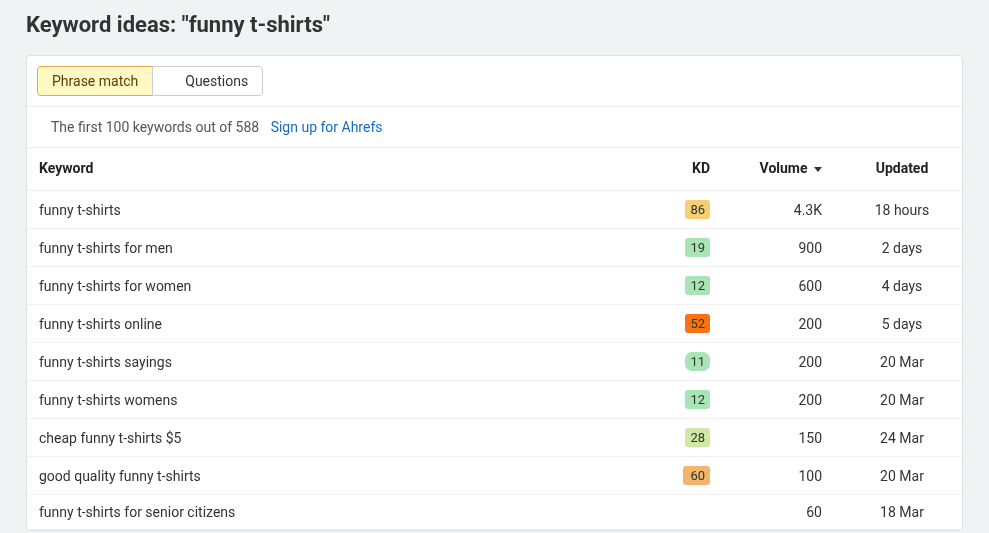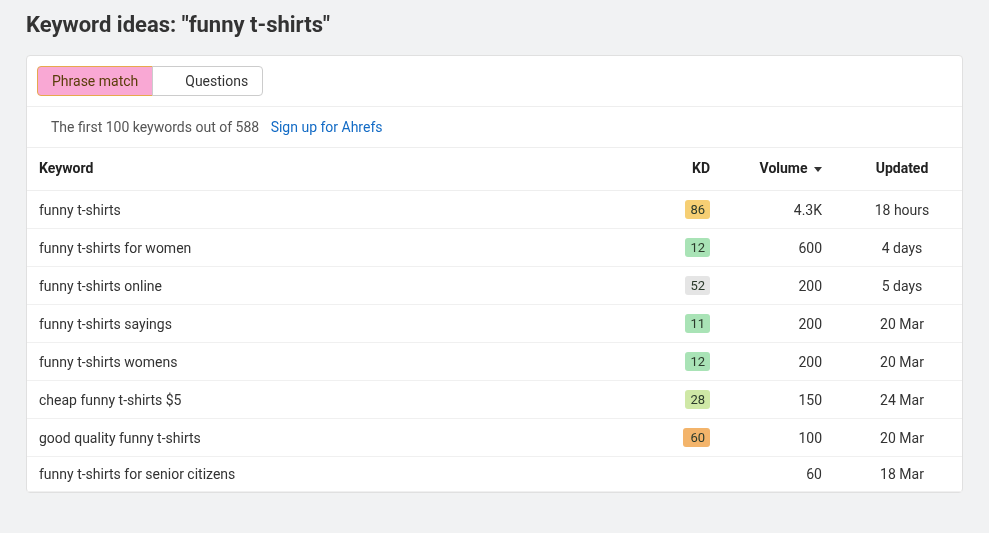--- a/index.html
+++ b/index.html
@@ -33,21 +33,21 @@
     border: 1px solid #ccc;
     padding: 6px 14px;
     font-size: 14px;
     background: #fff;
     cursor: pointer;
     margin-left: -1px;
   }
   .tab:first-child { border-radius: 4px 0 0 4px; margin-left: 0; }
   .tab:last-child { border-radius: 0 4px 4px 0; padding-left: 32px; }
   .tab.active {
-    background: #f9a8d4;
+    background: #fef9c3;
     border-color: #e6a94d;
     color: #5a3d0a;
   }
   .infobar {
     padding: 12px 24px;
     border-top: 1px solid #eee;
     border-bottom: 1px solid #eee;
     margin-top: 10px;
     color: #555;
   }
@@ -128,34 +128,40 @@
         </tr>
       </thead>
       <tbody>
           <tr>
             <td class="col-keyword">funny t-shirts</td>
             <td class="col-kd"><span class="kd-badge" style="background: rgb(246, 207, 116);">86</span></td>
             <td class="col-vol">4.3K</td>
             <td class="col-updated">18 hours</td>
           </tr>
           <tr>
+            <td class="col-keyword">funny t-shirts for men</td>
+            <td class="col-kd"><span class="kd-badge" style="background: rgb(169, 227, 182);">19</span></td>
+            <td class="col-vol">900</td>
+            <td class="col-updated">2 days</td>
+          </tr>
+          <tr>
             <td class="col-keyword">funny t-shirts for women</td>
             <td class="col-kd"><span class="kd-badge" style="background: rgb(169, 227, 182);">12</span></td>
             <td class="col-vol">600</td>
             <td class="col-updated">4 days</td>
           </tr>
           <tr>
             <td class="col-keyword">funny t-shirts online</td>
-            <td class="col-kd"><span class="kd-badge" style="background: #e5e5e5;">52</span></td>
+            <td class="col-kd"><span class="kd-badge" style="background: #f97316;">52</span></td>
             <td class="col-vol">200</td>
             <td class="col-updated">5 days</td>
           </tr>
           <tr>
             <td class="col-keyword">funny t-shirts sayings</td>
-            <td class="col-kd"><span class="kd-badge" style="background: rgb(169, 227, 182);">11</span></td>
+            <td class="col-kd"><span class="kd-badge" style="background: rgb(169, 227, 182); border-radius: 7px;">11</span></td>
             <td class="col-vol">200</td>
             <td class="col-updated">20 Mar</td>
           </tr>
           <tr>
             <td class="col-keyword">funny t-shirts womens</td>
             <td class="col-kd"><span class="kd-badge" style="background: rgb(169, 227, 182);">12</span></td>
             <td class="col-vol">200</td>
             <td class="col-updated">20 Mar</td>
           </tr>
           <tr>

